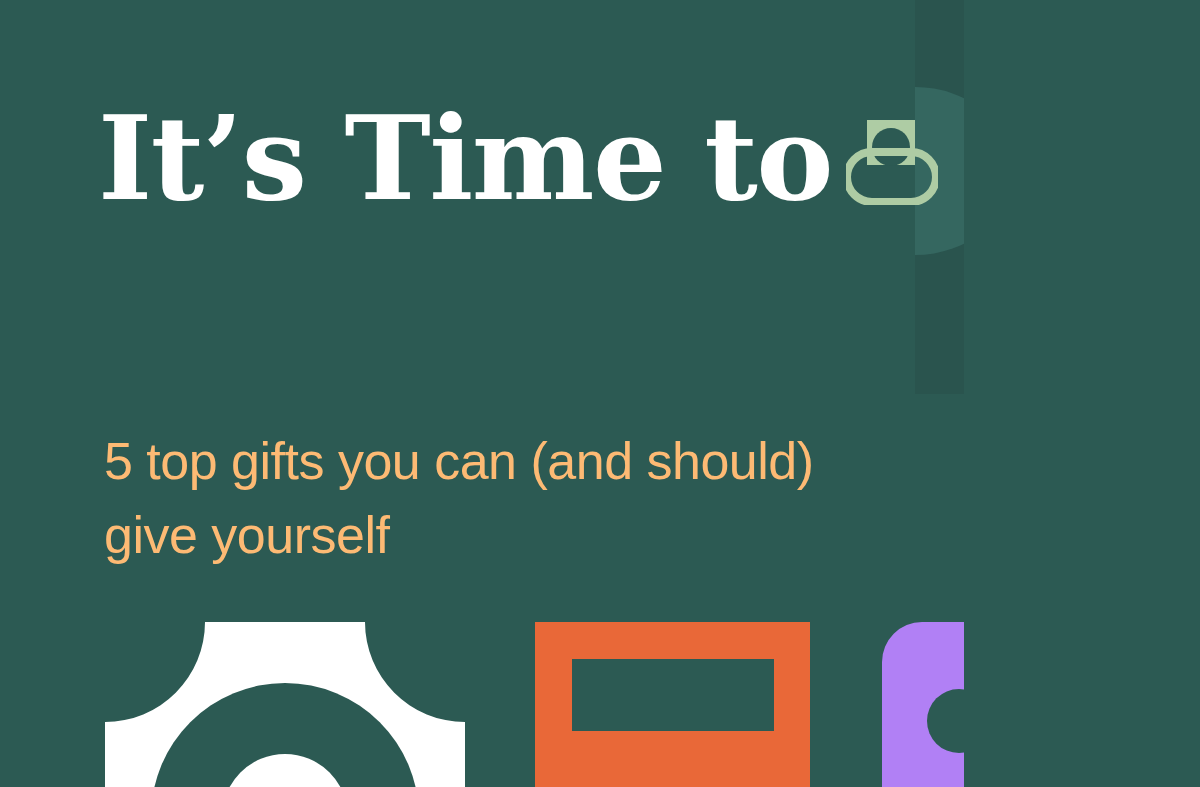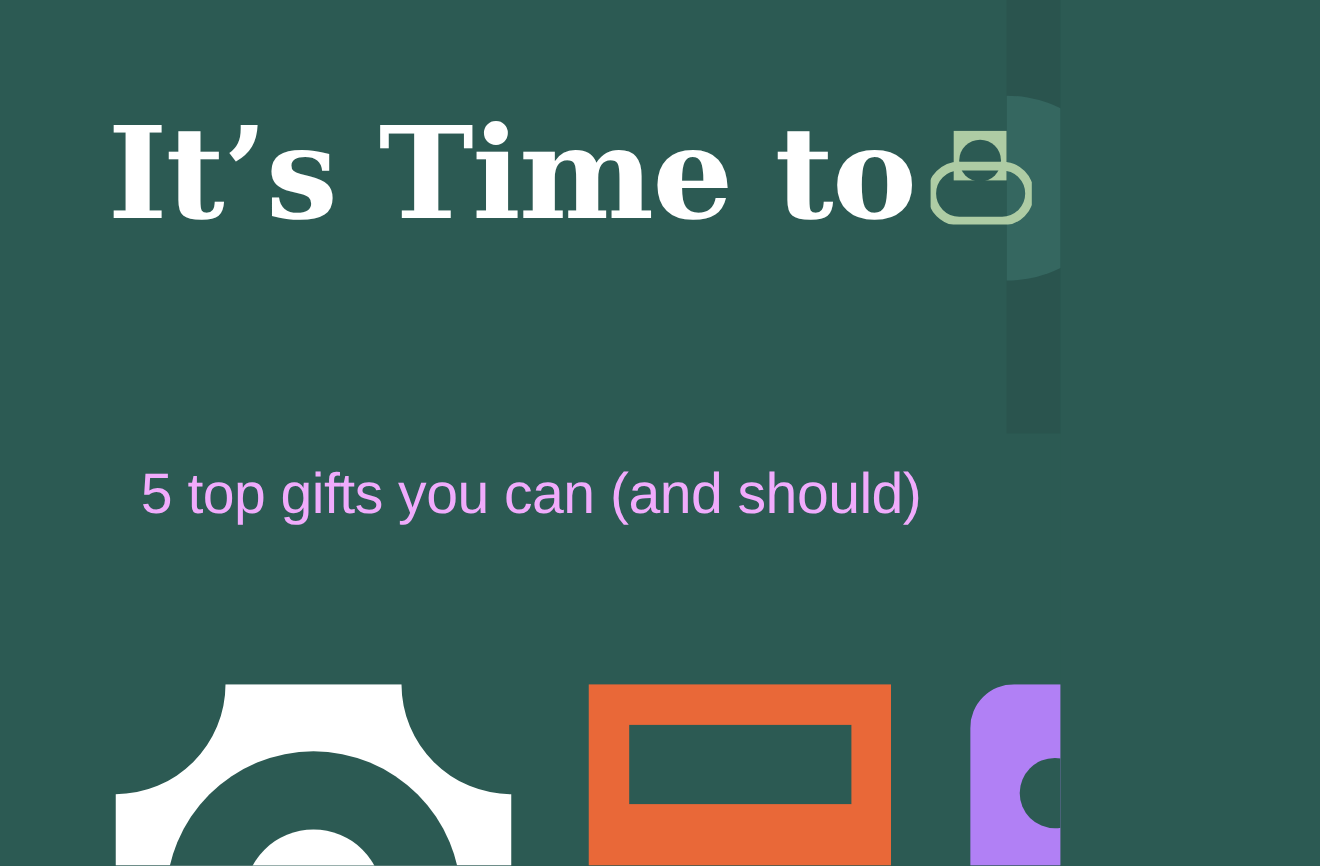--- a/index.html
+++ b/index.html
@@ -80,29 +80,28 @@
     display: inline-block;
     vertical-align: -6px;
     width: 92px;
     height: 86px;
     margin-left: 14px;
   }
 
   .subhead {
     position: absolute;
     left: 104px;
-    top: 412px;
+    top: 424px;
     width: 880px;
     font-family: "Liberation Sans", sans-serif;
     font-weight: 400;
     font-size: 52px;
     line-height: 74px;
     letter-spacing: -0.5px;
-    color: #f0abfc;
-    margin-left: 24px;
+    color: #fdba74;
   }
   .subhead .line { display: block; }
 
   
   .shapes {
     position: absolute;
     left: 0;
     bottom: 0;
     width: 1200px;
     height: 165px;
@@ -151,20 +150,21 @@
         <span>It’s Time to</span><span class="perfume-icon"><svg viewBox="0 0 92 86" width="92" height="86" aria-hidden="true">
               <rect x="21" y="1" width="48" height="45" fill="#aecca4"></rect>
               <circle cx="45" cy="28" r="19" fill="#2c5a53"></circle>
               <rect x="1" y="33" width="89" height="50" rx="25" ry="25" fill="none" stroke="#aecca4" stroke-width="8"></rect>
             </svg></span>
       </span>
     </h1>
 
     <p class="subhead">
       <span class="line">5 top gifts you can (and should)</span>
+      <span class="line">give yourself</span>
     </p>
 
   </div>
 
   <div class="shapes">
 
     <div class="shape-camera">
       <svg viewBox="0 0 360 165" width="360" height="165" aria-hidden="true">
         <path d="M0,100 L0,165 L360,165 L360,100
                  A100,100 0 0,1 260,0

